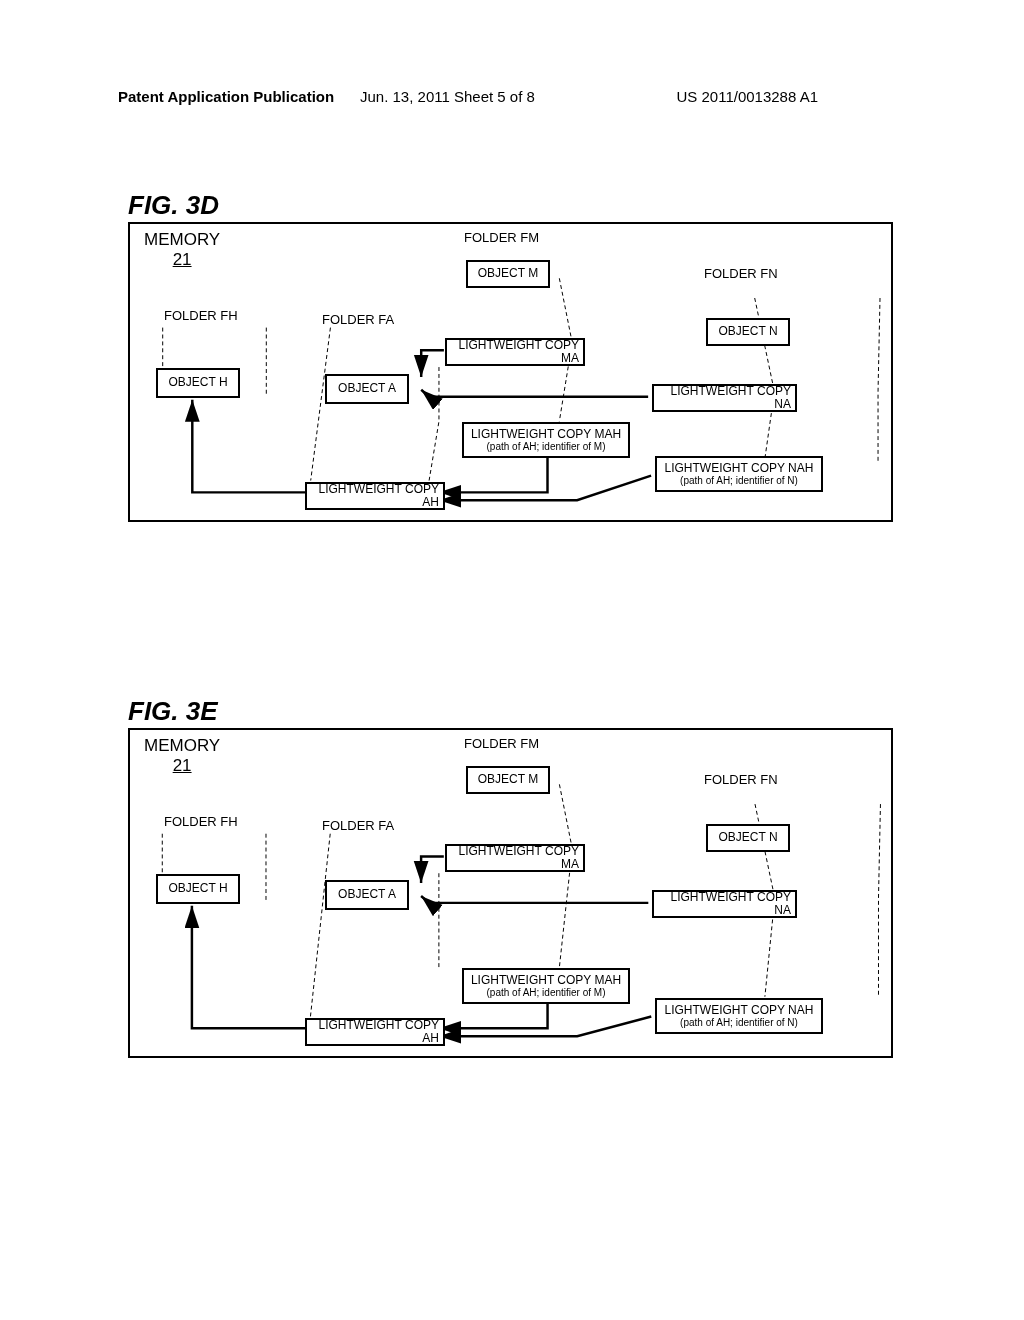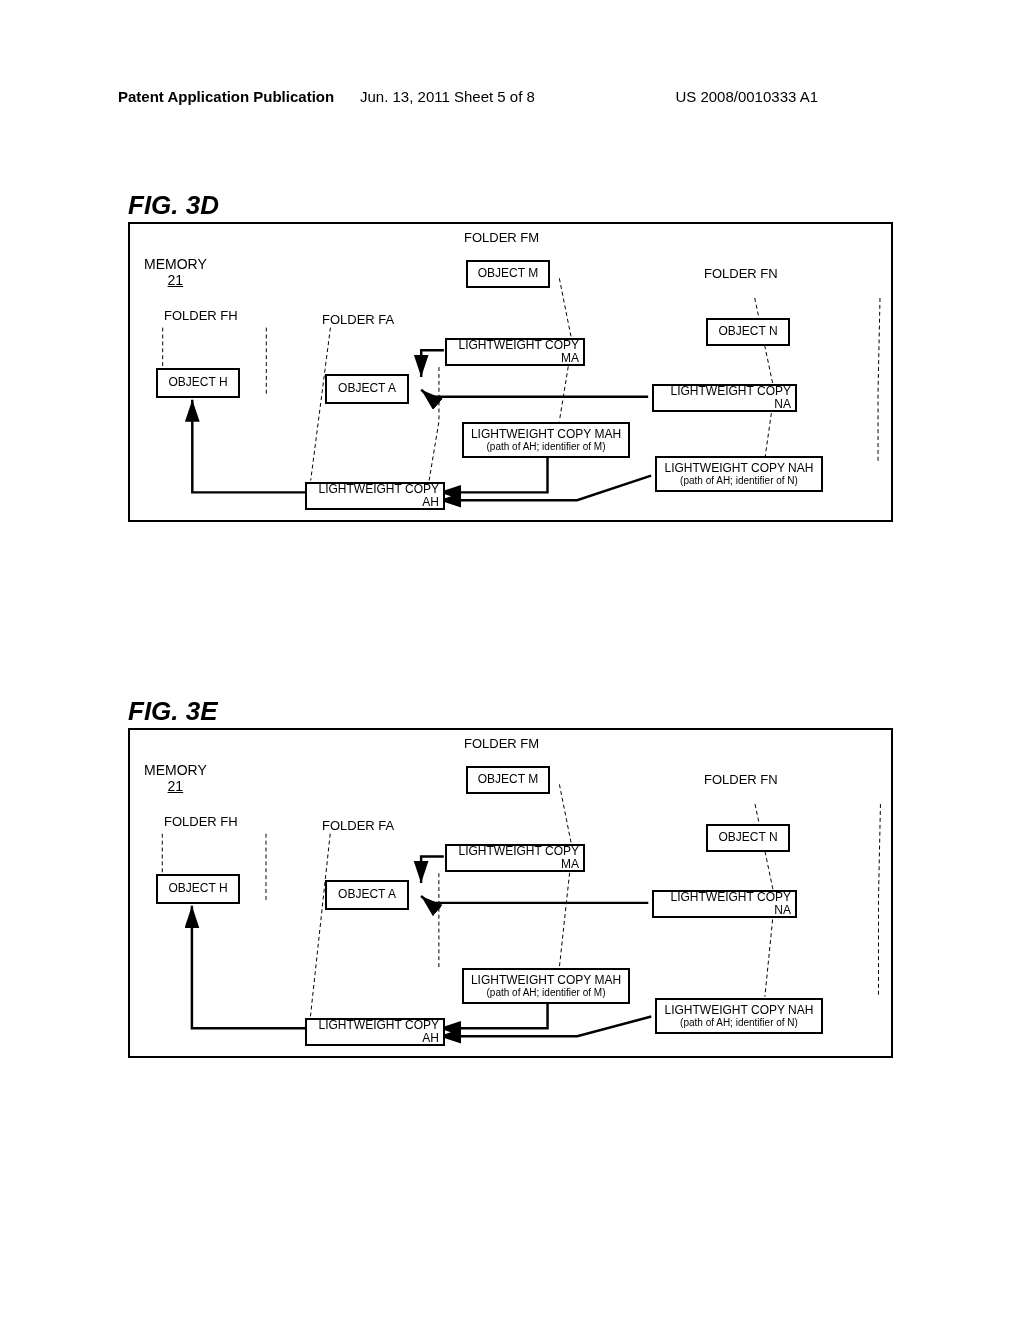--- a/index.html
+++ b/index.html
@@ -50,35 +50,34 @@
   .folder-label {
     position: absolute;
     font-size: 13px;
     background: #fff;
     padding: 0 2px;
     font-weight: 500;
     text-align: center;
   }
   .mem-label {
     position: absolute;
-    font-size: 14px;
+    font-size: 17px;
     text-align: center;
-    margin-top: 26px;
   }
   .mem-label .u { text-decoration: underline; display: block; }
   svg.lines { position: absolute; left:0; top:0; width:100%; height:100%; pointer-events:none; }
   .sub { font-size: 10px; }
 </style>
 </head>
 <body>
 
 <div class="header">
   <span class="hleft">Patent Application Publication</span>
   <span class="hcenter">Jun. 13, 2011  Sheet 5 of 8</span>
-  <span class="hright">US 2008/0010333 A1</span>
+  <span class="hright">US 2011/0013288 A1</span>
 </div>
 
 <div class="fig-label" style="left:128px; top:190px;">FIG. 3D</div>
 <div class="diagram" style="left:128px; top:222px; width:765px; height:300px;">
 
   <svg class="lines" viewBox="0 0 765 300">
     <defs>
       <marker id="arrD" markerWidth="10" markerHeight="10" refX="9" refY="3" orient="auto">
         <path d="M0,0 L0,6 L9,3 z" fill="#000"></path>
       </marker>

